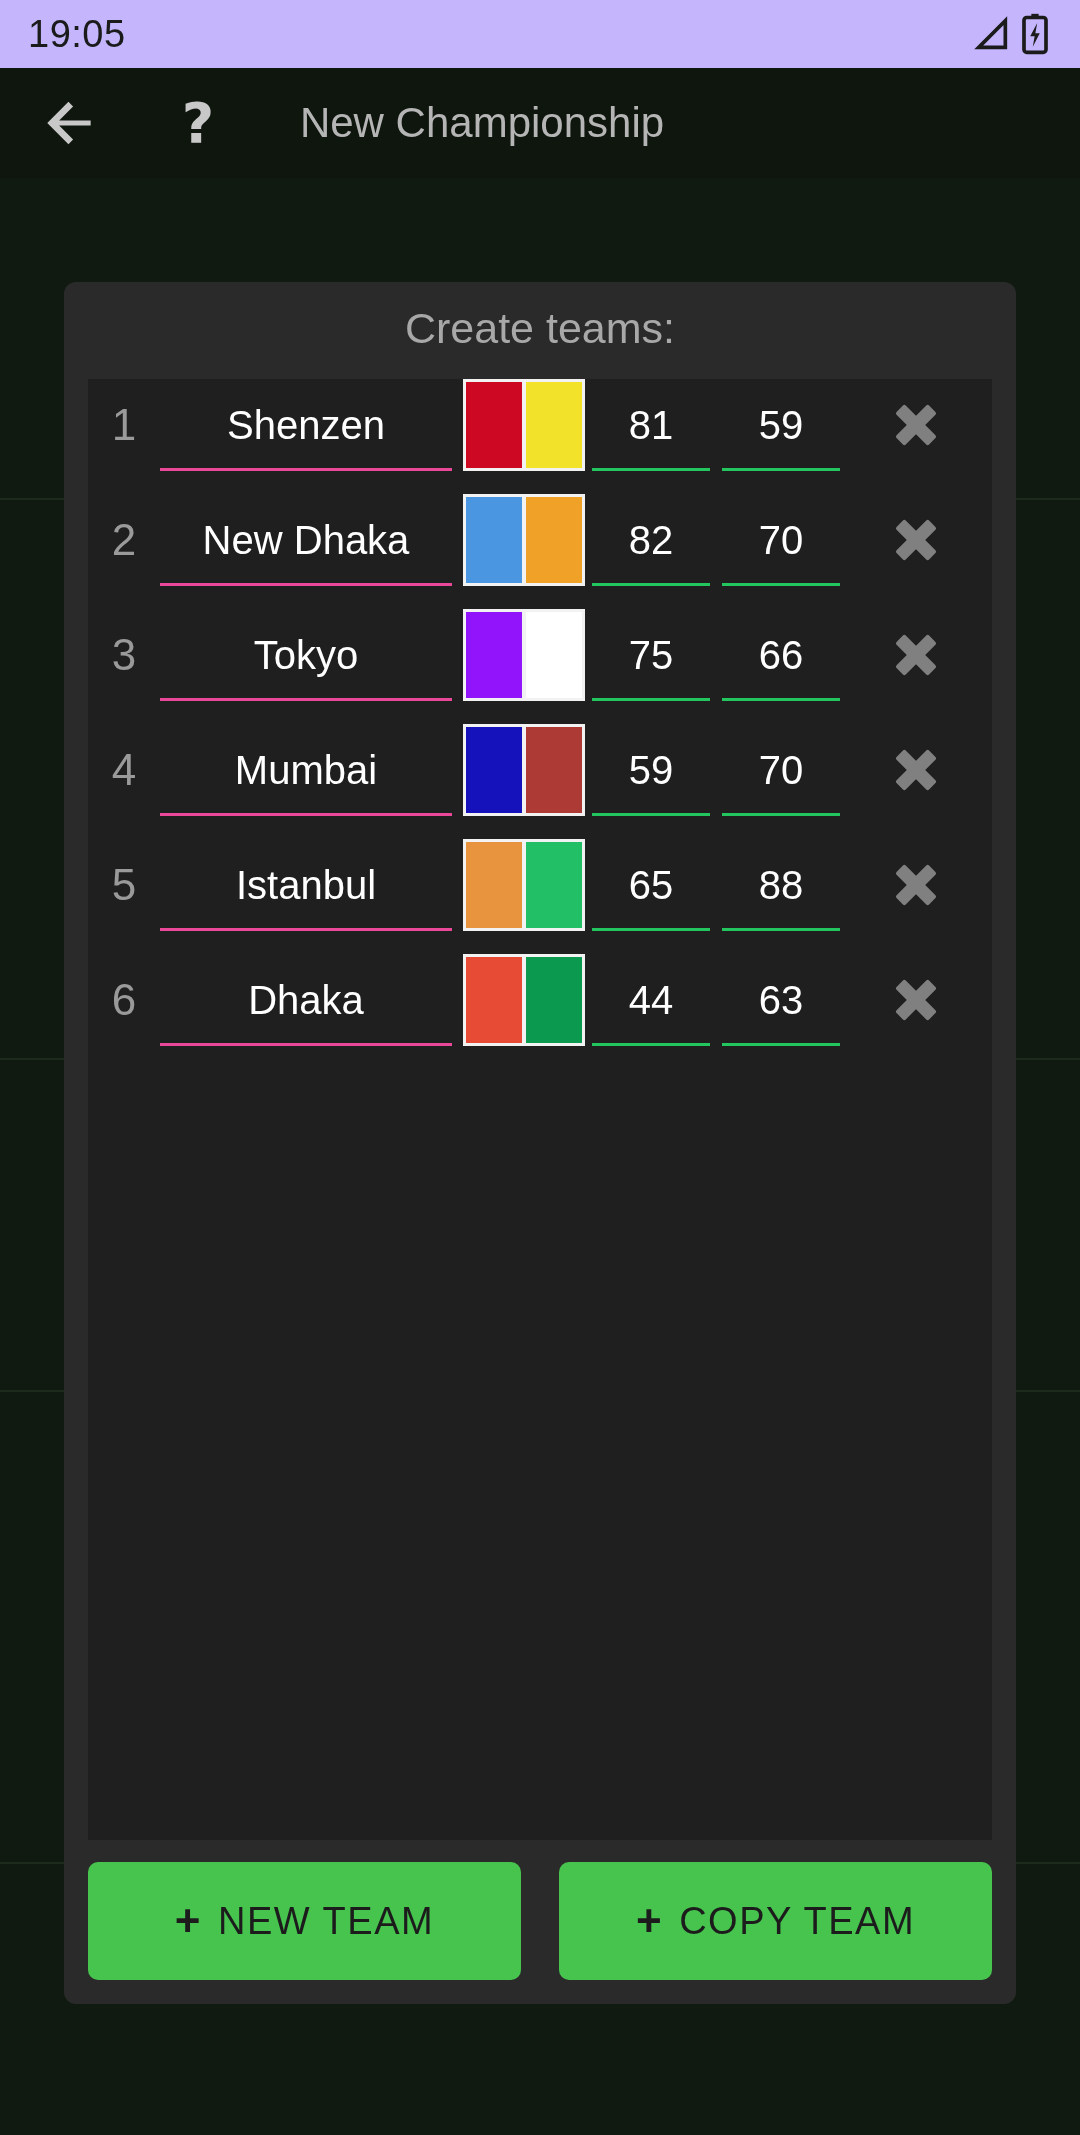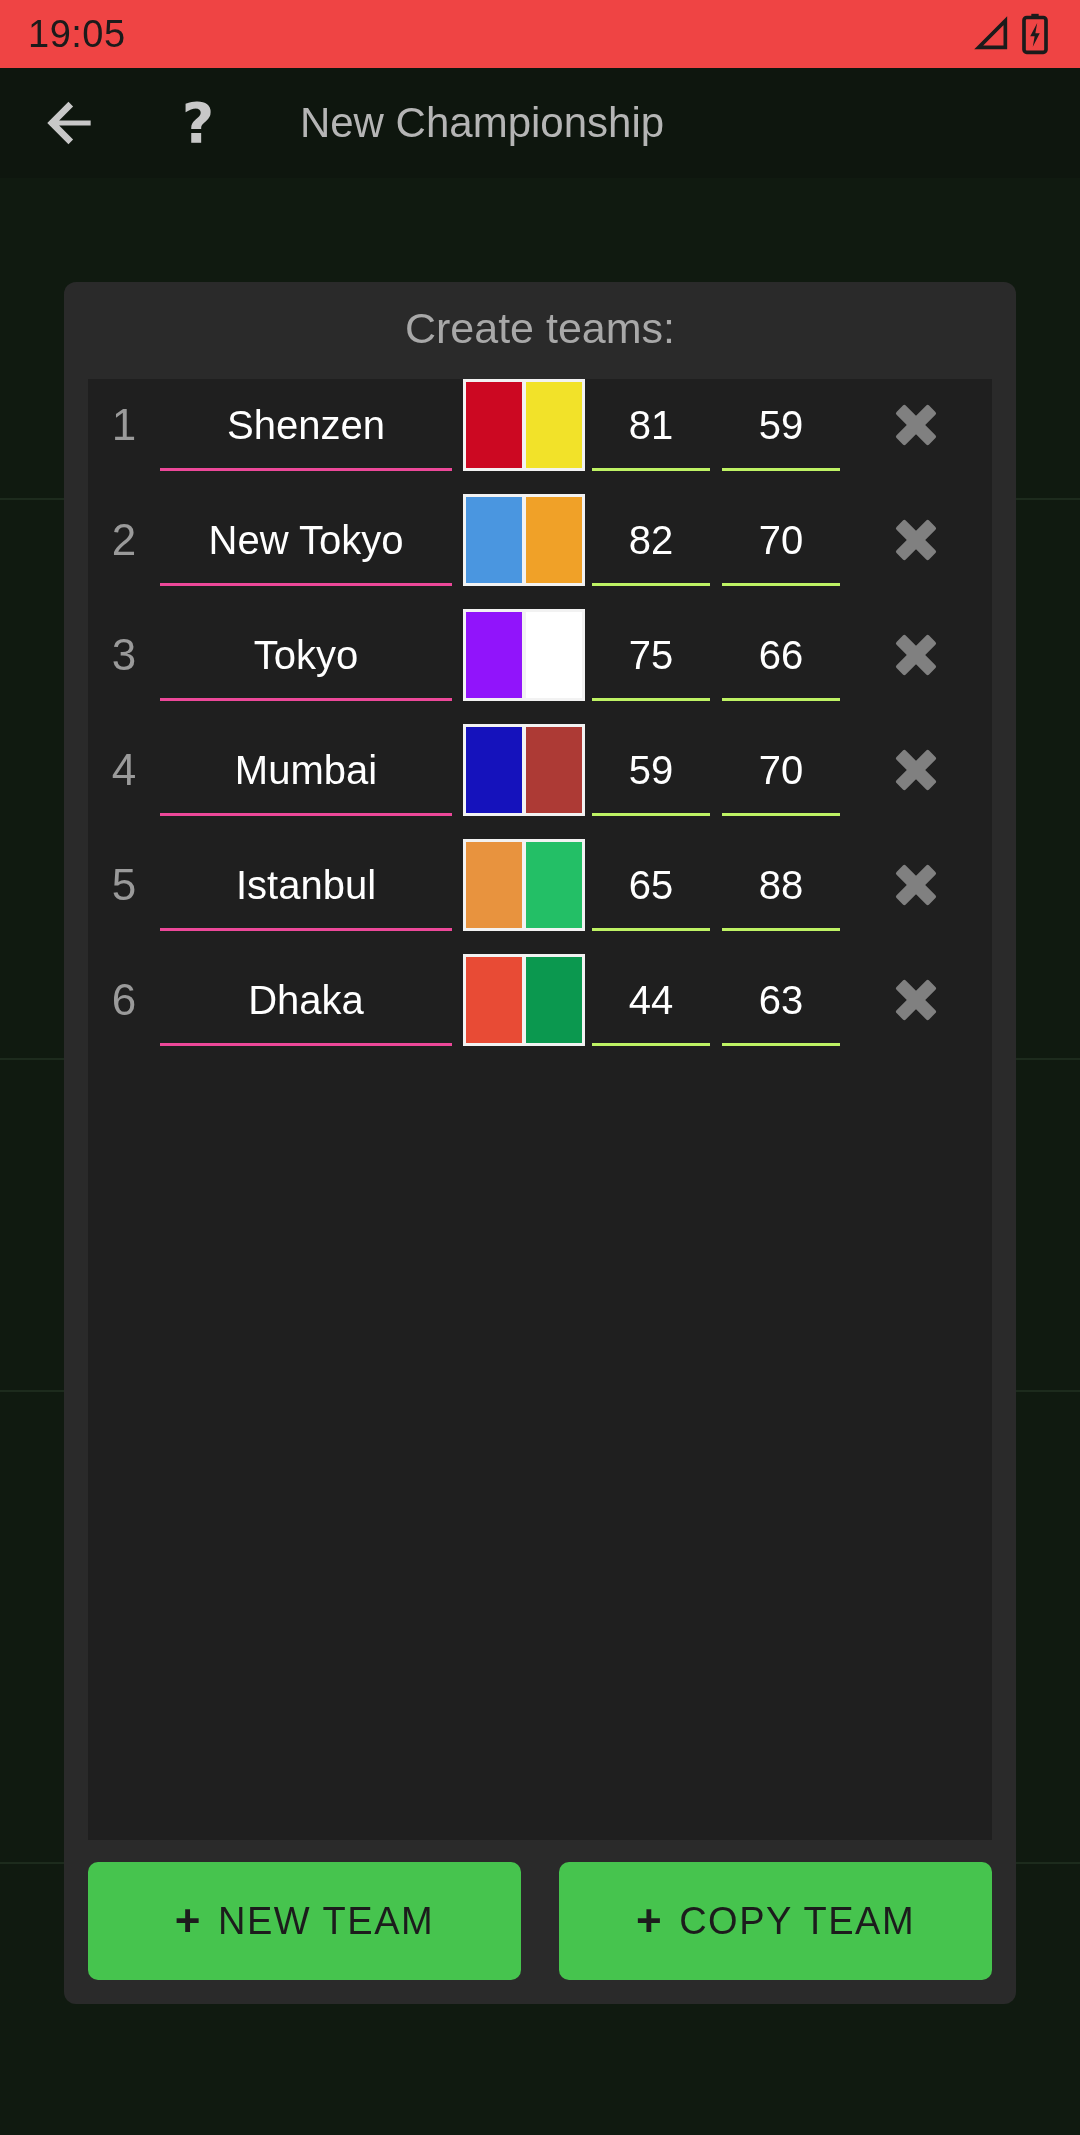--- a/index.html
+++ b/index.html
@@ -114,21 +114,21 @@
   }
   .swatch > span { flex:1 1 50%; display:block; }
   .cell-num {
     flex:0 0 118px; width:118px;
   }
   .num-input {
     display:block; width:100%;
     font-size:40px; color:#ffffff;
     text-align:center;
     line-height:92px; height:92px;
-    border-bottom:3px solid #bef264;
+    border-bottom:3px solid #22c55e;
   }
   .cell-num.second { margin-left:12px; }
   .cell-del {
     flex:1 1 auto;
     display:flex; align-items:center; justify-content:center;
     height:92px;
   }
   .x-icon {
     width:44px; height:44px; position:relative; display:block;
   }
@@ -163,21 +163,21 @@
 </head>
 <body>
 
 <div id="app">
 
   <div class="pitch-line" style="top:498px"></div>
   <div class="pitch-line" style="top:1058px"></div>
   <div class="pitch-line" style="top:1390px"></div>
   <div class="pitch-line" style="top:1862px"></div>
 
-  <div id="statusbar" class="green" style="background: #ef4444;">
+  <div id="statusbar" class="green" style="background: #c4b5fd;">
     <div class="status-time">19:05</div>
     <div class="status-icons">
       <svg width="40" height="40" viewBox="0 0 24 24">
         <path d="M20 4 L20 20 L4 20 Z" fill="none" stroke="#1b1b1b" stroke-width="2.2"></path>
       </svg>
       <svg width="34" height="44" viewBox="0 0 16 24">
         <rect x="2" y="3" width="12" height="19" rx="1.5" fill="none" stroke="#1b1b1b" stroke-width="2"></rect>
         <rect x="6" y="1" width="4" height="2.5" fill="#1b1b1b"></rect>
         <path d="M9.2 6 L5.4 13.2 L7.8 13.2 L6.8 19 L10.6 11.6 L8.2 11.6 Z" fill="#1b1b1b"></path>
       </svg>
@@ -219,21 +219,21 @@
             <div class="cell-num second">
               <div class="num-input">59</div>
             </div>
             <div class="cell-del">
               <span class="x-icon"></span>
             </div>
           </div>
           <div class="team-row">
             <div class="cell-index">2</div>
             <div class="cell-name">
-              <div class="name-input">New Tokyo</div>
+              <div class="name-input">New Dhaka</div>
             </div>
             <div class="cell-colors">
               <div class="swatch">
                 <span style="background: rgb(74, 150, 224);"></span>
                 <span style="background: rgb(240, 161, 40);"></span>
               </div>
             </div>
             <div class="cell-num">
               <div class="num-input">82</div>
             </div>

